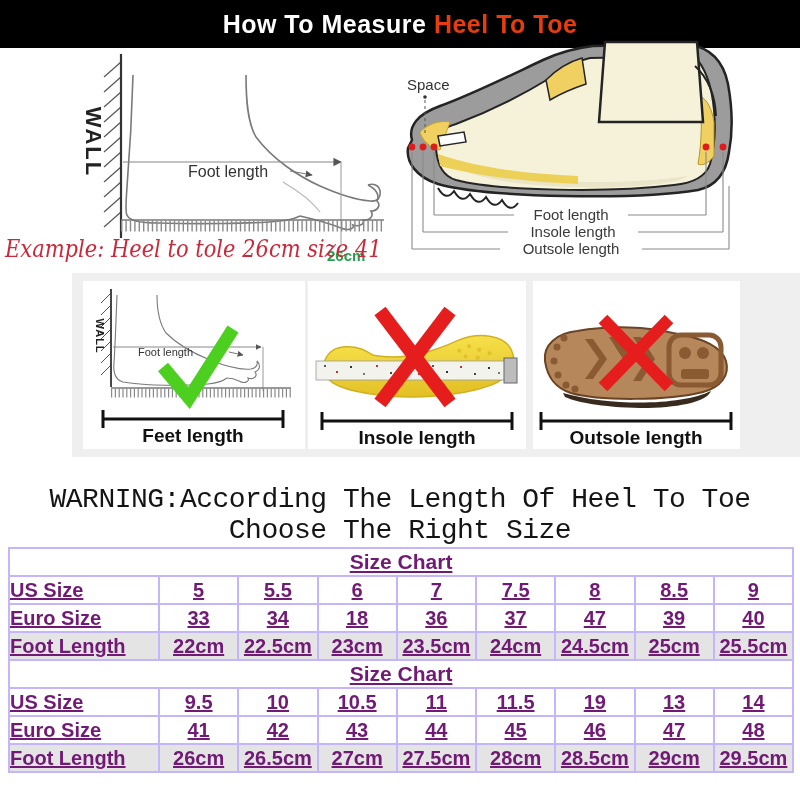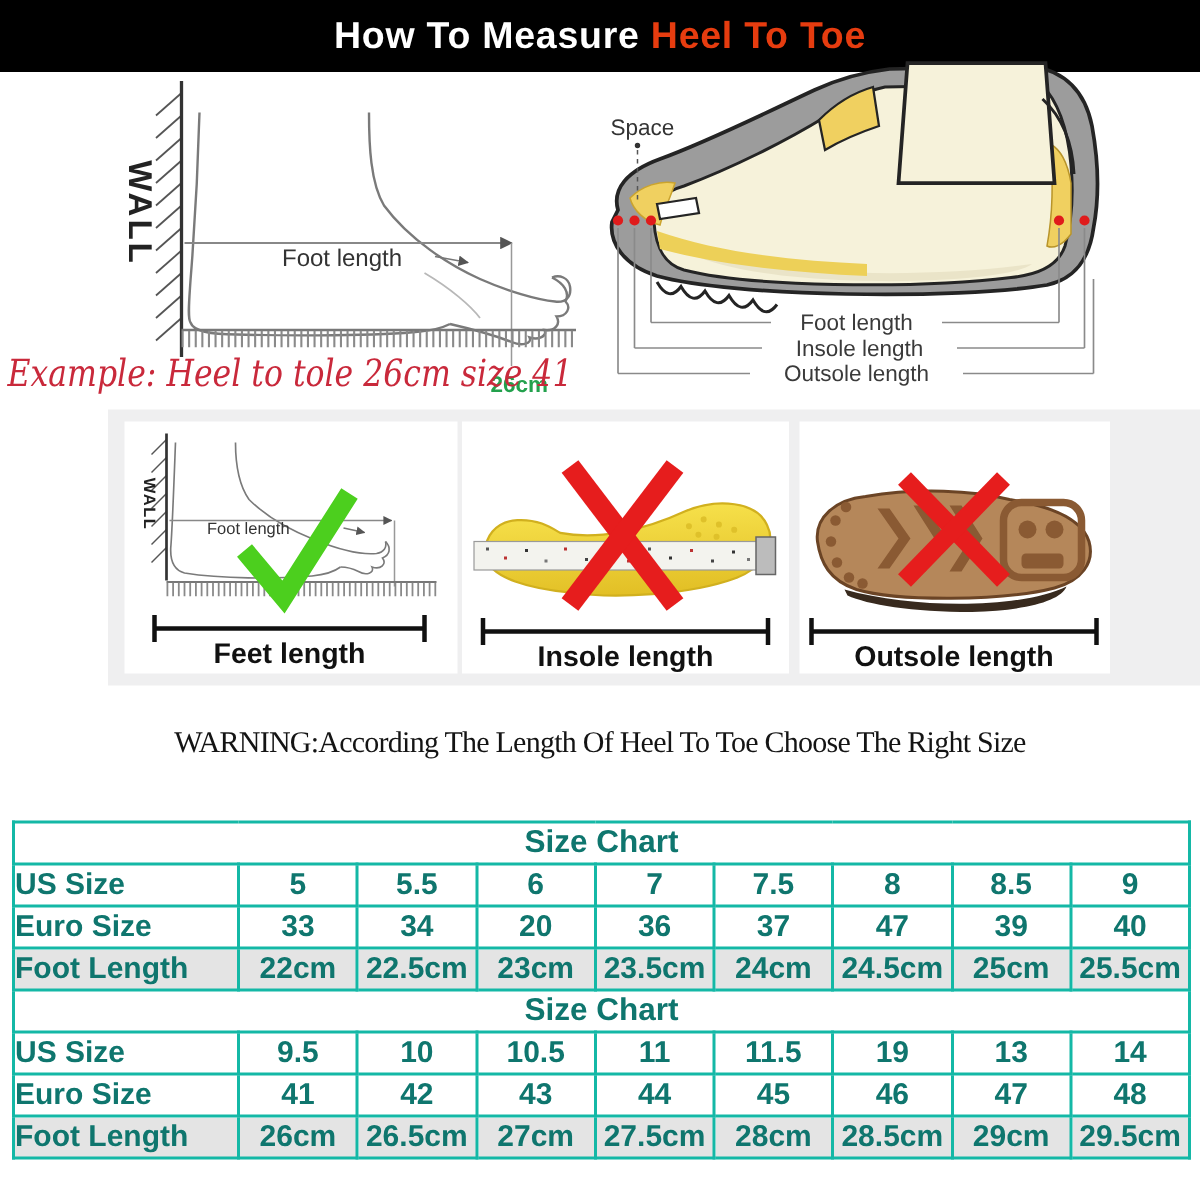--- a/index.html
+++ b/index.html
@@ -26,32 +26,32 @@
   .method-row{
     position:absolute;left:72px;top:273px;width:728px;height:184px;background:#efeff0;
   }
   .card{position:absolute;top:8px;height:168px;background:#fff;}
   .card1{left:11px;width:222px;}
   .card2{left:236px;width:218px;}
   .card3{left:461px;width:207px;}
   
   .warning{
     position:absolute;left:0;top:484px;width:800px;text-align:center;
-    font-family:Liberation Serif, serif;font-size:20px;color:#141414;
+    font-family:Liberation Mono, monospace;font-size:28px;color:#141414;
     letter-spacing:-.5px;
   }
   
   table.sizes{
     position:absolute;left:8px;top:547px;width:784px;
     border-collapse:collapse;table-layout:fixed;
     font-family:"Liberation Sans",sans-serif;
   }
   table.sizes td{
-    border:2px solid #14b8a6;height:26px;font-size:20px;font-weight:bold;
-    text-align:center;color:#0f766e;padding:0;overflow:hidden;white-space:nowrap;
+    border:2px solid #c4b5fd;height:26px;font-size:20px;font-weight:bold;
+    text-align:center;color:#701a75;padding:0;overflow:hidden;white-space:nowrap;text-decoration:underline;
   }
   table.sizes td.title{font-size:21px;}
   table.sizes td.lab{text-align:left;}
   table.sizes tr.shaded td{background:#e4e4e4;}
   svg text{font-family:"Liberation Sans",sans-serif;}
 </style>
 </head>
 <body>
 
 <div class="header"><span>How To Measure </span><span class="hl">Heel To Toe</span></div>
@@ -294,21 +294,21 @@
         <td>7</td>
         <td>7.5</td>
         <td>8</td>
         <td>8.5</td>
         <td>9</td>
       </tr>
       <tr>
         <td class="lab">Euro Size</td>
         <td>33</td>
         <td>34</td>
-        <td>20</td>
+        <td>18</td>
         <td>36</td>
         <td>37</td>
         <td>47</td>
         <td>39</td>
         <td>40</td>
       </tr>
       <tr class="shaded">
         <td class="lab">Foot Length</td>
         <td>22cm</td>
         <td>22.5cm</td>

